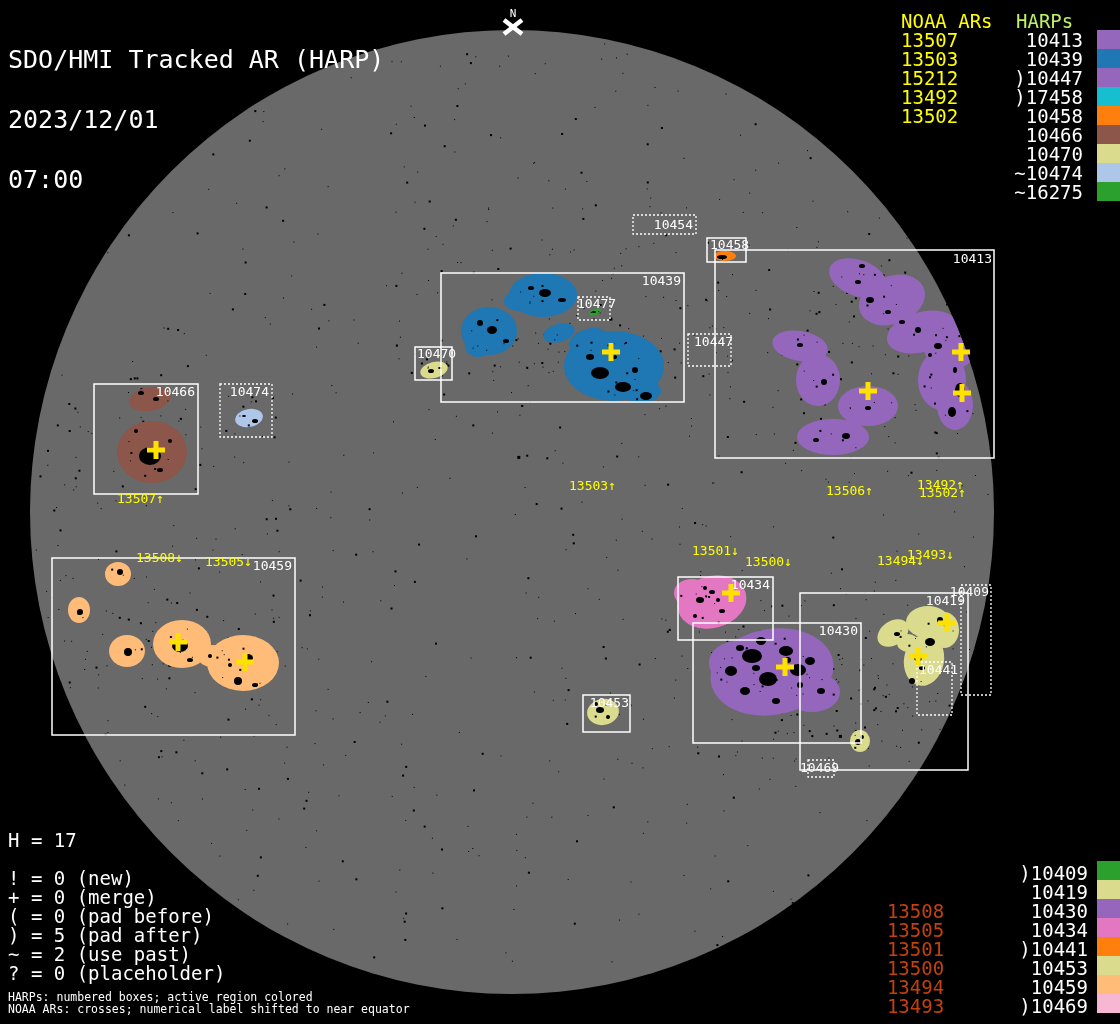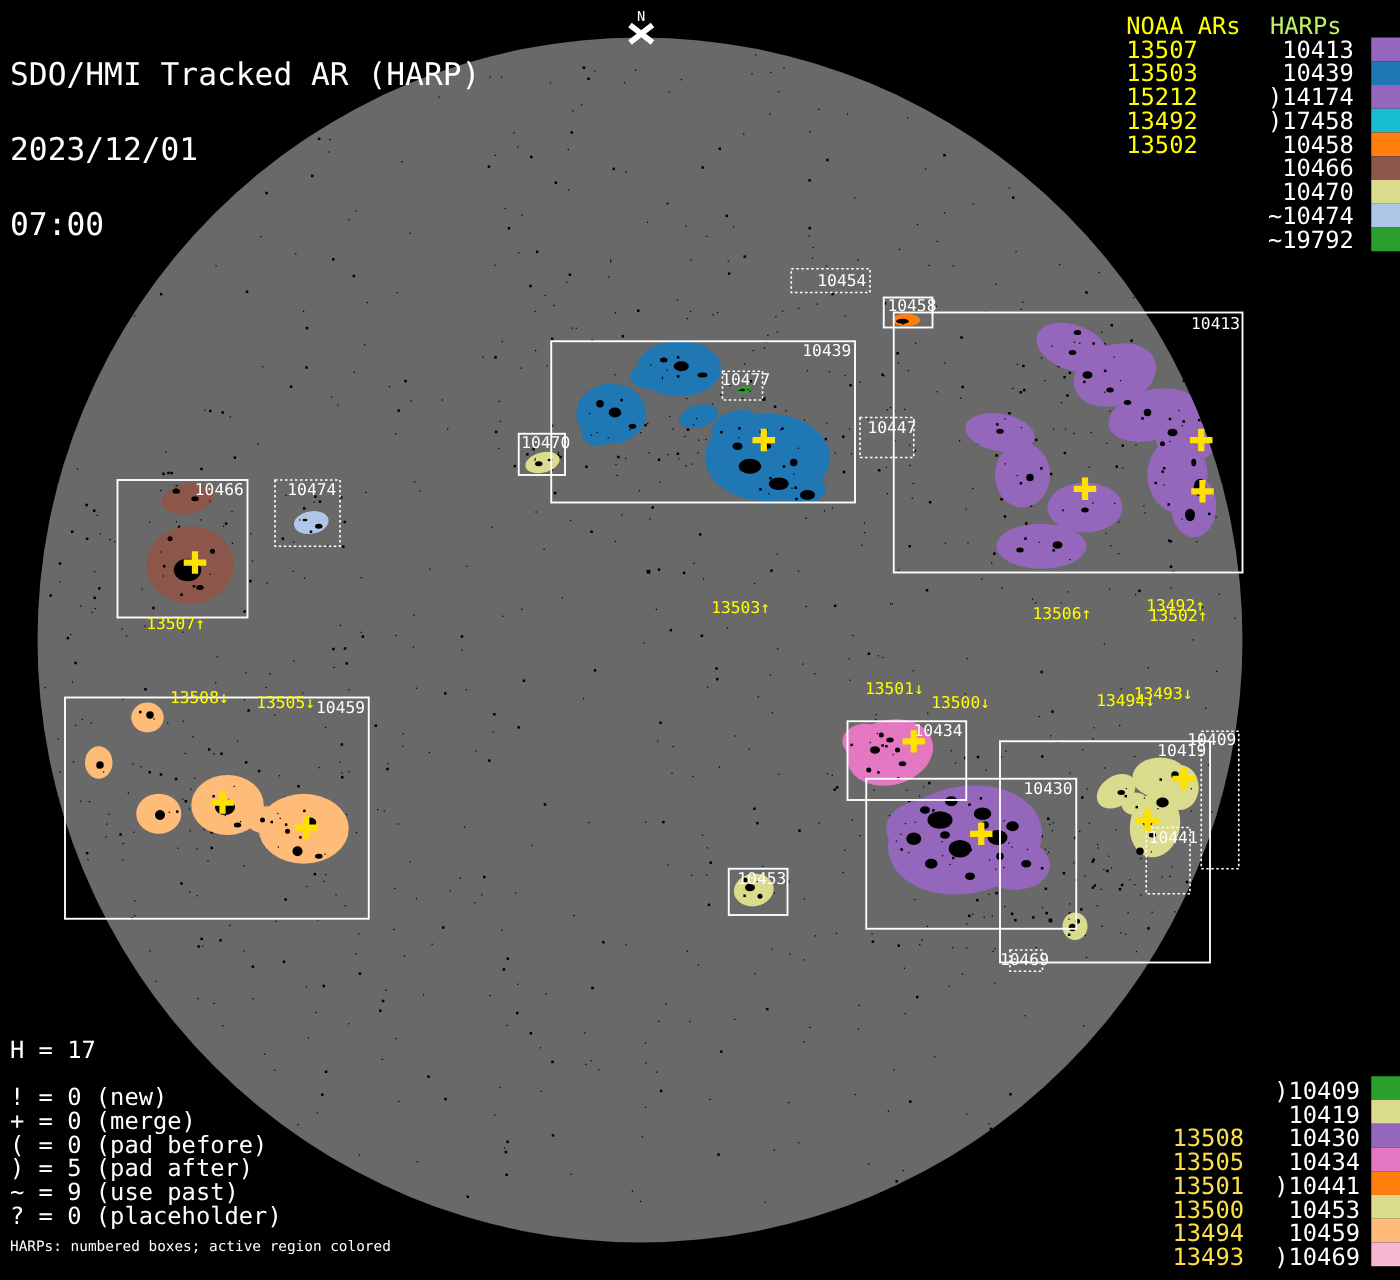--- a/index.html
+++ b/index.html
@@ -8,21 +8,21 @@
   #scene{position:absolute;left:0;top:0;}
   .abs{position:absolute;white-space:pre;}
   #title-block{left:8px;top:10px;font-size:25px;line-height:20px;color:#fff;}
   .hdr{font-size:19px;line-height:19px;}
   #noaa-hdr-tr{left:901px;top:12px;color:#ffff00;}
   #harps-hdr-tr{left:1016px;top:12px;color:#bef264;}
   .stack{font-size:19px;line-height:19px;}
   .stack div{height:19px;}
   #tr-noaa{left:901px;top:31px;color:#ffff00;text-align:right;}
   #tr-harp{left:1005px;top:31px;width:78px;color:#fff;text-align:right;}
-  #br-noaa{left:938px;top:864px;width:71px;color:#fde047;text-align:left;}
+  #br-noaa{left:880px;top:864px;width:71px;color:#c2410c;text-align:center;}
   #br-harp{left:1010px;top:864px;width:78px;color:#fff;text-align:right;}
   .swatches{left:1097px;width:23px;}
   #tr-swatches{top:30px;}
   #br-swatches{top:861px;}
   .swatches div{width:23px;height:19px;}
   #stats-h{left:8px;top:831px;font-size:19px;line-height:19px;color:#fff;}
   #stats-lines{left:8px;top:869px;font-size:19px;line-height:19px;color:#fff;}
   .footnote{left:8px;font-size:11.5px;line-height:12px;color:#fff;}
   #fn1{top:991px;} #fn2{top:1003px;}
   text{font-family:"DejaVu Sans Mono","Liberation Mono",monospace;}
@@ -1496,24 +1496,25 @@
   <div id="title-block" class="abs">
     <div>SDO/HMI Tracked AR (HARP)</div>
     <div>2023/12/01</div>
     <div>07:00</div>
   </div>
 
   <div id="noaa-hdr-tr" class="abs hdr">NOAA ARs</div>
   <div id="harps-hdr-tr" class="abs hdr">HARPs</div>
 
   <div id="tr-noaa" class="abs stack"><div>13507</div><div>13503</div><div>15212</div><div>13492</div><div>13502</div><div></div><div></div><div></div><div></div></div>
-  <div id="tr-harp" class="abs stack"><div>10413</div><div>10439</div><div>)14174</div><div>)17458</div><div>10458</div><div>10466</div><div>10470</div><div>~10474</div><div>~19792</div></div>
+  <div id="tr-harp" class="abs stack"><div>10413</div><div>10439</div><div>)10447</div><div>)17458</div><div>10458</div><div>10466</div><div>10470</div><div>~10474</div><div>~16275</div></div>
   <div id="tr-swatches" class="abs swatches"><div style="background: rgb(148, 103, 189);"></div><div style="background: rgb(31, 119, 180);"></div><div style="background: rgb(148, 103, 189);"></div><div style="background: rgb(23, 190, 207);"></div><div style="background: rgb(255, 127, 14);"></div><div style="background: rgb(140, 86, 75);"></div><div style="background: rgb(219, 219, 141);"></div><div style="background: rgb(174, 199, 232);"></div><div style="background: rgb(44, 160, 44);"></div></div>
 
   <div id="br-noaa" class="abs stack"><div></div><div></div><div>13508</div><div>13505</div><div>13501</div><div>13500</div><div>13494</div><div>13493</div></div>
   <div id="br-harp" class="abs stack"><div>)10409</div><div>10419</div><div>10430</div><div>10434</div><div>)10441</div><div>10453</div><div>10459</div><div>)10469</div></div>
   <div id="br-swatches" class="abs swatches"><div style="background: rgb(44, 160, 44);"></div><div style="background: rgb(219, 219, 141);"></div><div style="background: rgb(148, 103, 189);"></div><div style="background: rgb(227, 119, 194);"></div><div style="background: rgb(255, 127, 14);"></div><div style="background: rgb(219, 219, 141);"></div><div style="background: rgb(255, 187, 120);"></div><div style="background: rgb(247, 182, 210);"></div></div>
 
   <div id="stats-h" class="abs">H = 17</div>
-  <div id="stats-lines" class="abs"><div>! = 0 (new)</div><div>+ = 0 (merge)</div><div>( = 0 (pad before)</div><div>) = 5 (pad after)</div><div>~ = 9 (use past)</div><div>? = 0 (placeholder)</div></div>
+  <div id="stats-lines" class="abs"><div>! = 0 (new)</div><div>+ = 0 (merge)</div><div>( = 0 (pad before)</div><div>) = 5 (pad after)</div><div>~ = 2 (use past)</div><div>? = 0 (placeholder)</div></div>
 
   <div id="fn1" class="abs footnote">HARPs: numbered boxes; active region colored</div>
+  <div id="fn2" class="abs footnote">NOAA ARs: crosses; numerical label shifted to near equator</div>
 </div>
 
 </body></html>

